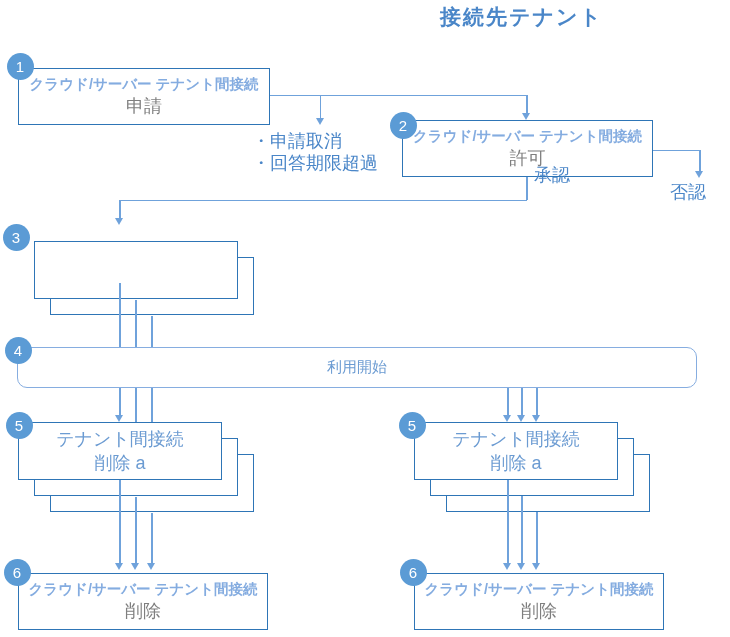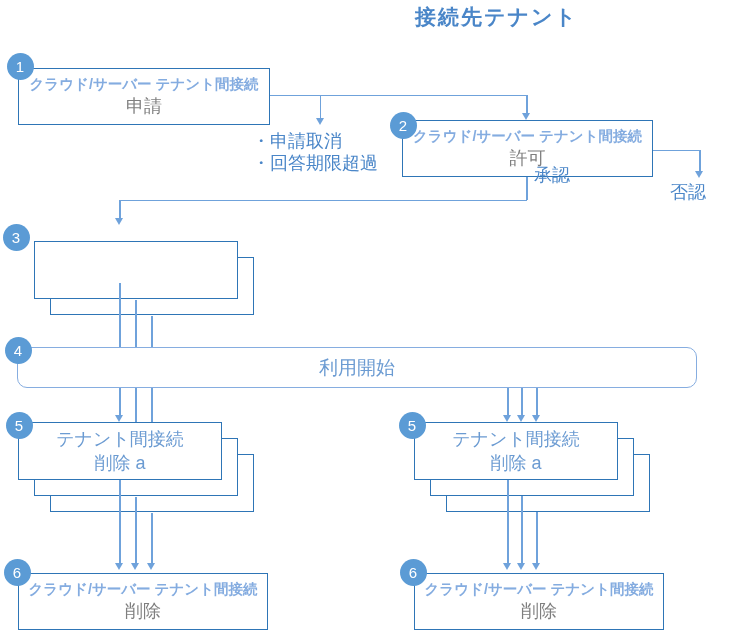--- a/index.html
+++ b/index.html
@@ -23,21 +23,21 @@
        border-right:4.5px solid transparent;border-top:7px solid var(--line);}
   .circle{position:absolute;width:27px;height:27px;border-radius:50%;background:var(--circle);
           color:#fff;font-size:15px;display:flex;align-items:center;justify-content:center;}
   .lbl{position:absolute;color:var(--label);font-size:18px;white-space:nowrap;line-height:1.25;}
 </style>
 </head>
 <body>
 
 <div class="canvas">
 
-  <div class="header" style="left:415px;top:3px">接続先テナント</div>
+  <div class="header" style="left:440px;top:3px">接続先テナント</div>
 
   <div class="box" style="left:18px;top:68px;width:252px;height:57px">
     <div class="tag">クラウド/サーバー テナント間接続</div>
     <div class="action">申請</div>
   </div>
 
   <div class="box" style="left:402px;top:120px;width:251px;height:57px">
     <div class="tag">クラウド/サーバー テナント間接続</div>
     <div class="action">許可</div>
   </div>
@@ -113,21 +113,21 @@
   <div class="arr" style="left:147px;top:563px"></div>
 
   <div class="vline" style="left:507px;top:480px;height:83px"></div>
   <div class="arr" style="left:503px;top:563px"></div>
   <div class="vline" style="left:521px;top:496px;height:67px"></div>
   <div class="arr" style="left:517px;top:563px"></div>
   <div class="vline" style="left:536px;top:512px;height:51px"></div>
   <div class="arr" style="left:532px;top:563px"></div>
 
   <div class="box round-box" style="left:17px;top:347px;width:680px;height:41px">
-    <div class="blue-action" style="font-size:19px">利用開始</div>
+    <div class="blue-action" style="font-size:15px">利用開始</div>
   </div>
 
   <div class="circle" style="left:6.5px;top:52.5px">1</div>
   <div class="circle" style="left:389.5px;top:111.5px">2</div>
   <div class="circle" style="left:2.5px;top:223.5px">3</div>
   <div class="circle" style="left:4.5px;top:336.5px">4</div>
   <div class="circle" style="left:5.5px;top:411.5px">5</div>
   <div class="circle" style="left:398.5px;top:411.5px">5</div>
   <div class="circle" style="left:3.5px;top:558.5px">6</div>
   <div class="circle" style="left:399.5px;top:558.5px">6</div>

